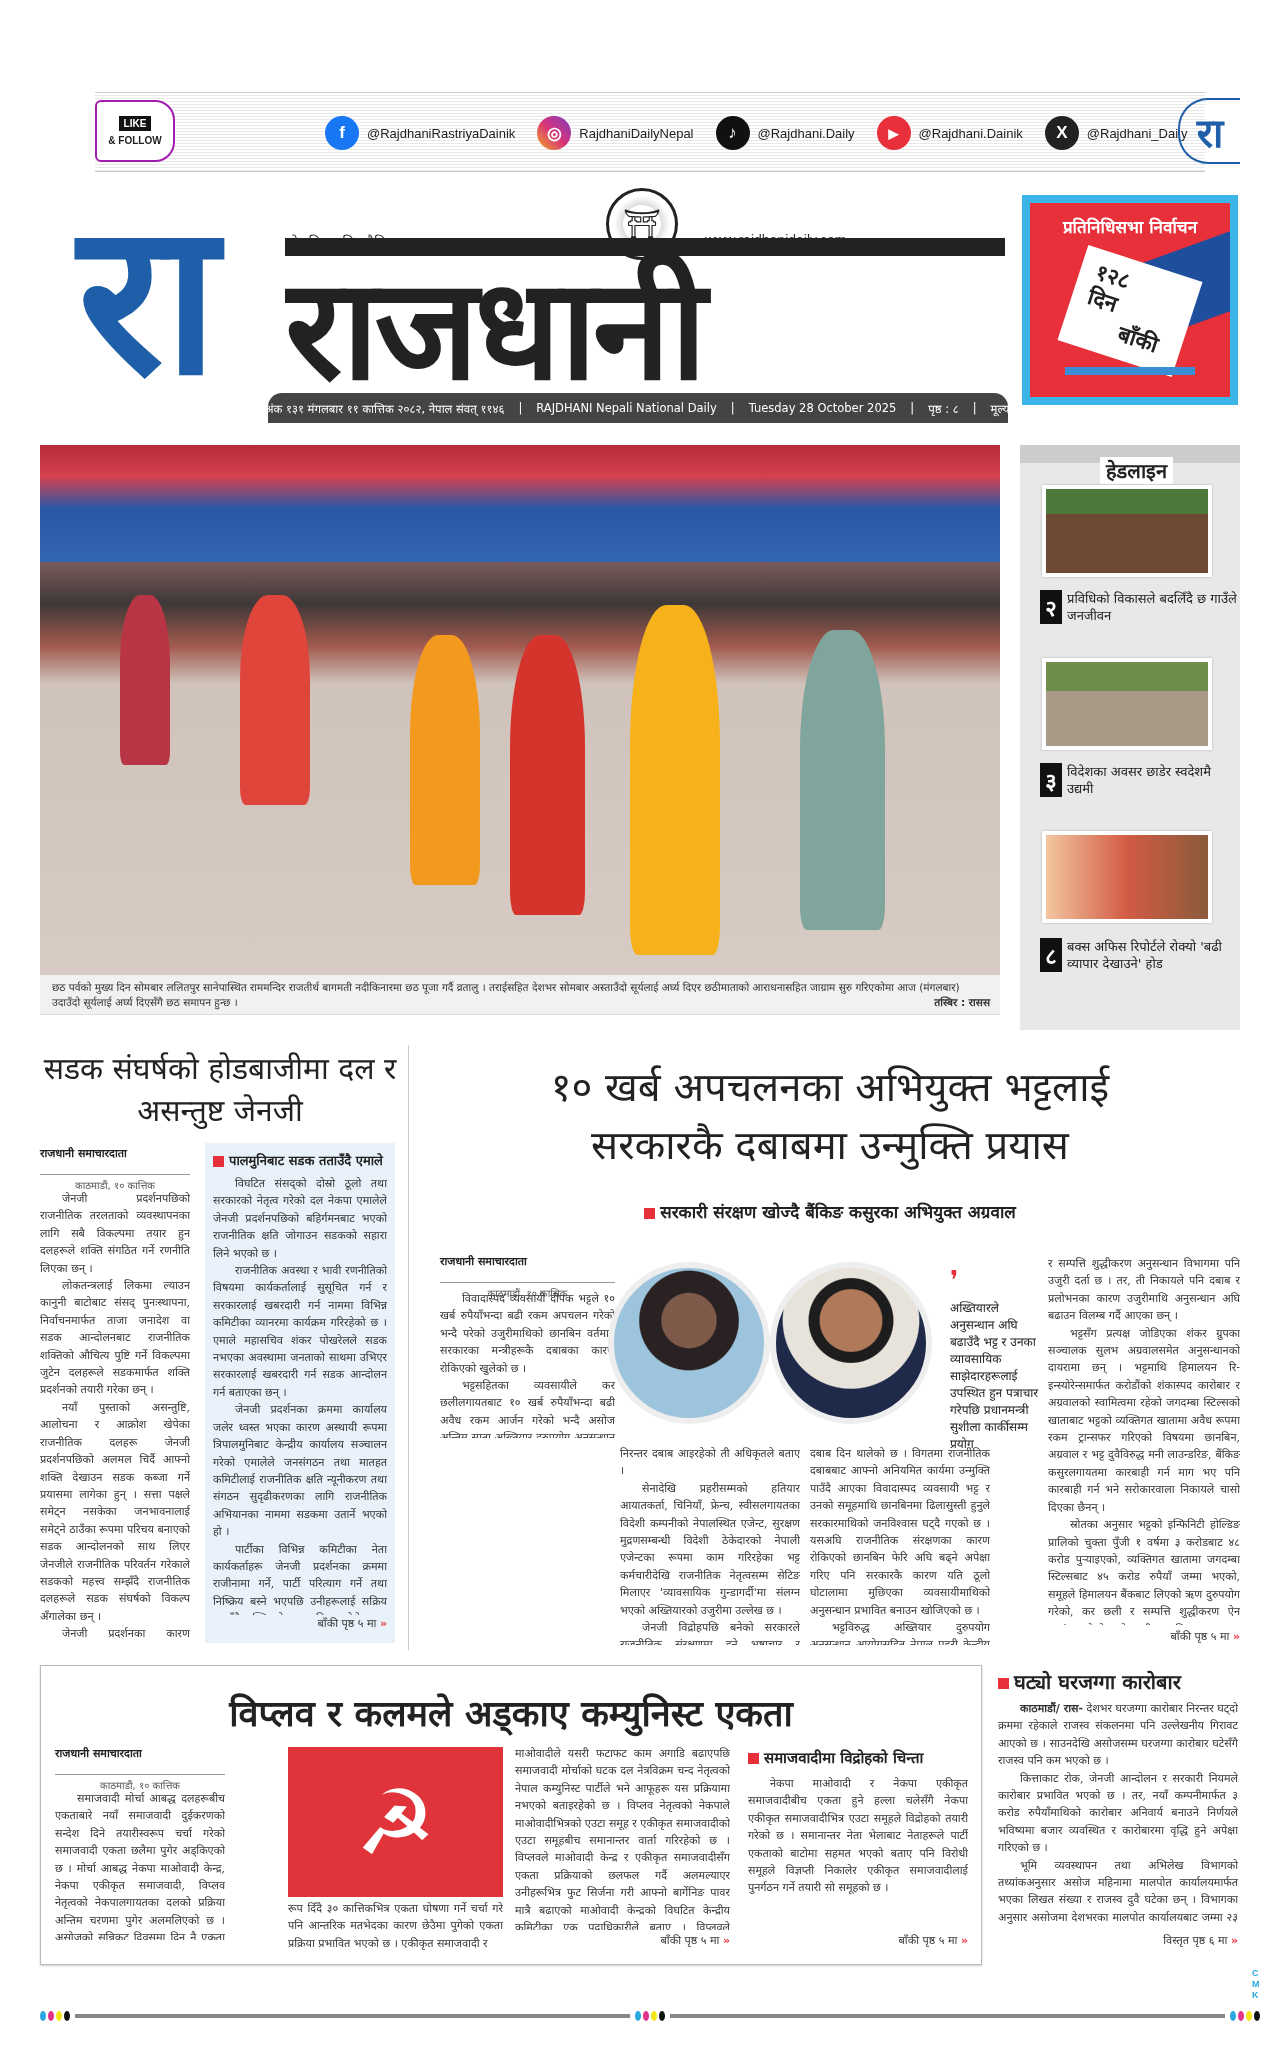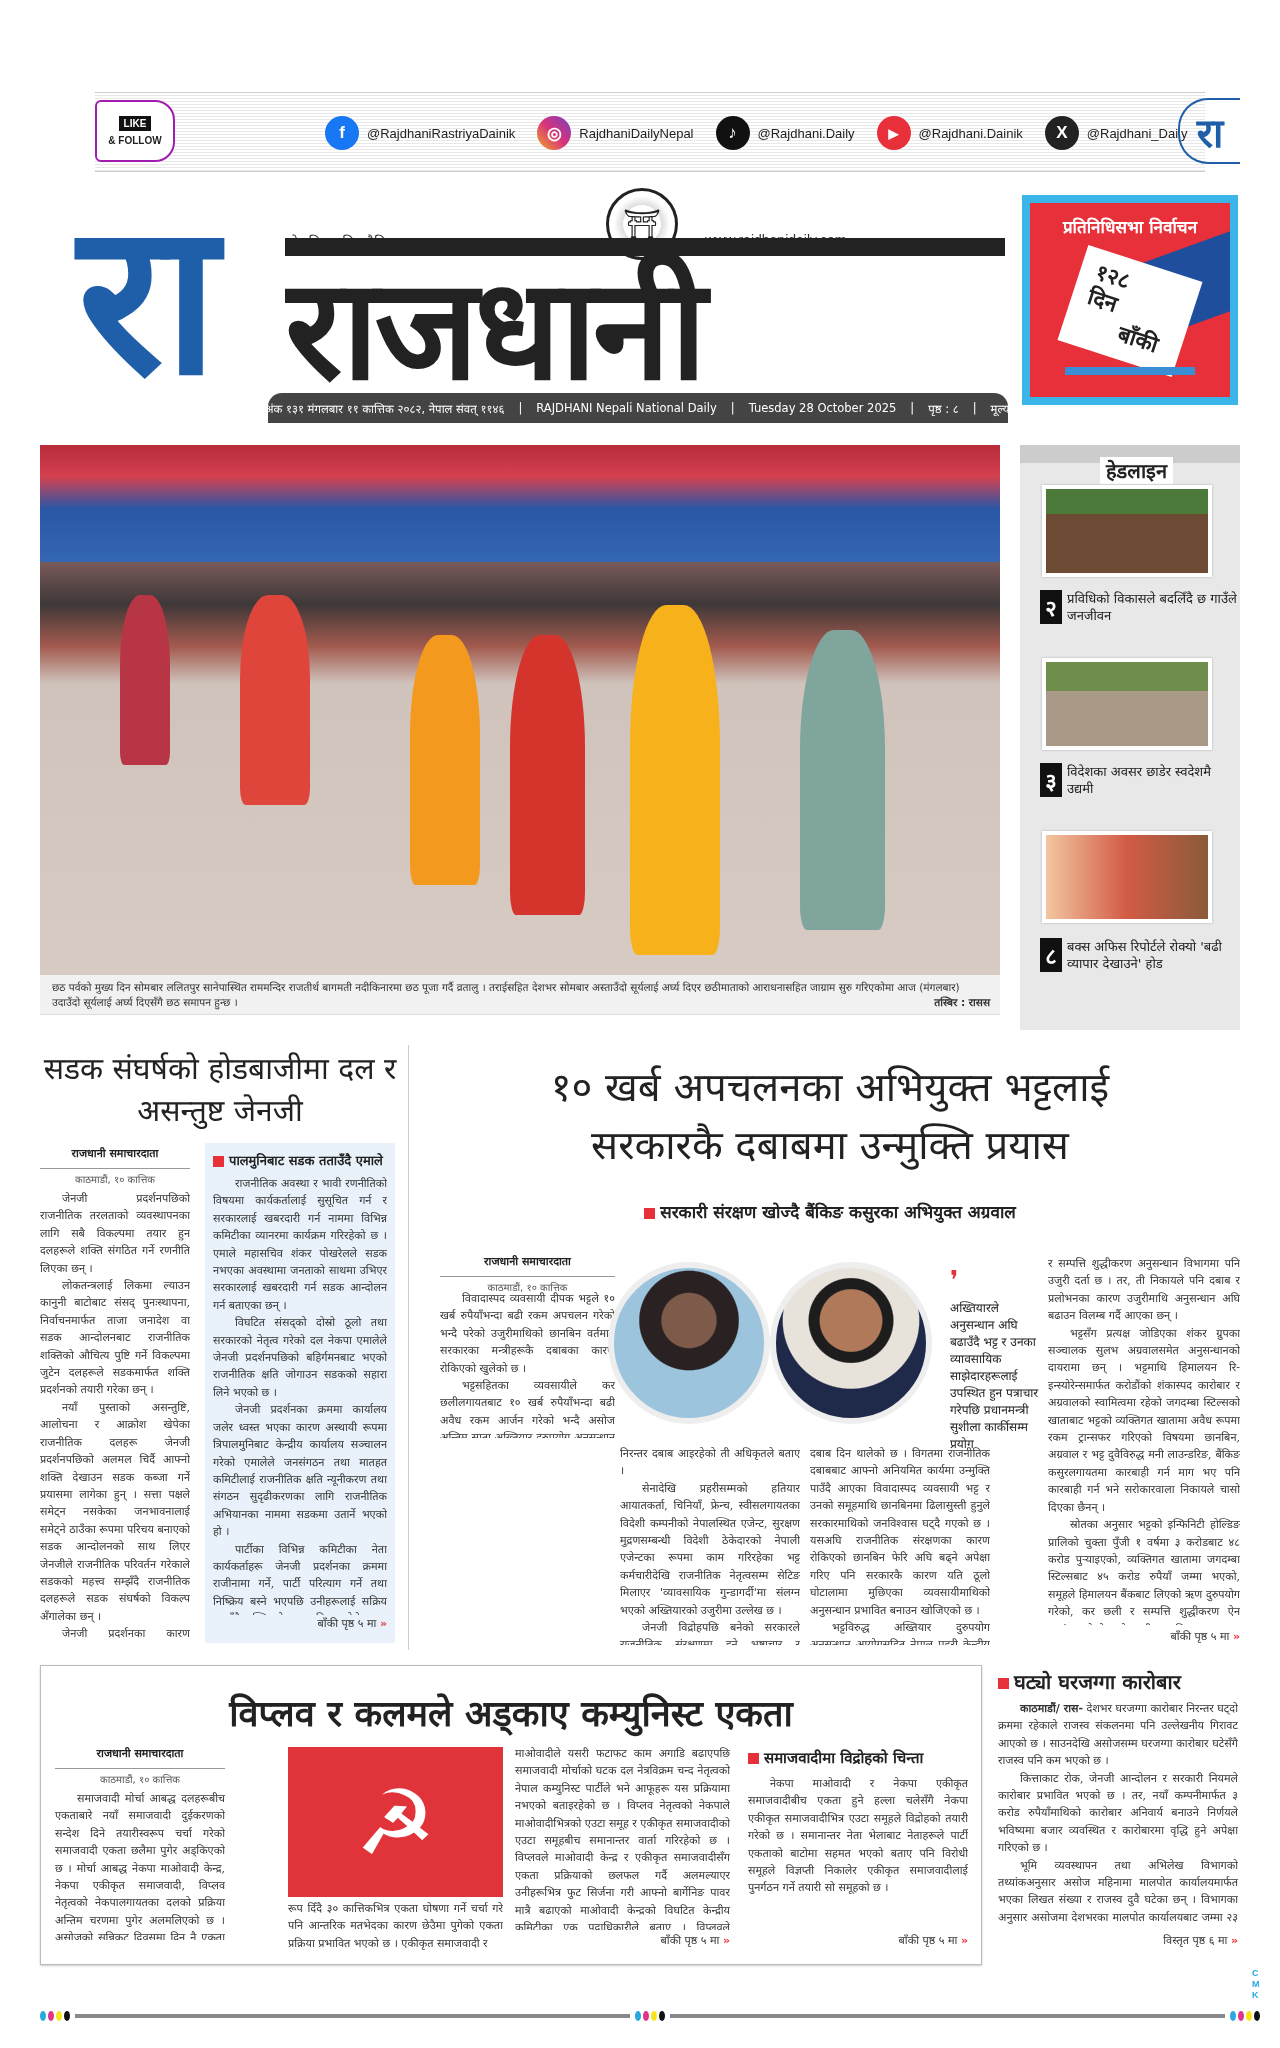--- a/index.html
+++ b/index.html
@@ -45,21 +45,21 @@
 .caption{left:40px;top:975px;width:960px;height:40px;background:#f1f1f1;border-bottom:1px solid #ddd;font:10.5px "DejaVu Sans",sans-serif;color:#333;padding:5px 12px;line-height:15px}
 .caption .credit{position:absolute;right:10px;bottom:4px;font-weight:bold}
 
 .side{left:1020px;top:445px;width:220px;height:585px;background:#e8e8e8;border-top:18px solid #ccc}
 .side .hl{position:absolute;left:80px;top:-6px;font:bold 20px "DejaVu Sans",sans-serif;background:#fff;padding:0 6px}
 .thumb{position:absolute;left:22px;width:170px;height:92px;border:4px solid #fff;box-shadow:0 0 2px #aaa}
 .sitem{position:absolute;left:20px;width:200px;display:flex;gap:5px;font:13px "DejaVu Sans",sans-serif;line-height:17px}
 .sitem .num{background:#111;color:#fff;font:bold 22px "DejaVu Sans",sans-serif;width:22px;height:34px;display:flex;align-items:center;justify-content:center;flex:none}
 
 .h1a{font:36px "DejaVu Sans",sans-serif;color:#222;text-align:center;line-height:46px}
-.byline{font:bold 11px "DejaVu Sans",sans-serif;text-align:center;border-bottom:1px solid #999;padding-bottom:8px}
+.byline{font:bold 11px "DejaVu Sans",sans-serif;text-align:left;border-bottom:1px solid #999;padding-bottom:14px}
 .place{font:10px "DejaVu Sans",sans-serif;color:#555;text-align:center;margin-top:3px}
 .body{font:11px "DejaVu Serif",serif;line-height:17.4px;color:#333;text-align:justify;text-indent:2em}
 .more{font:11px "DejaVu Sans",sans-serif;text-align:right;color:#333}
 .more b{color:#e8303a}
 .sq{display:inline-block;width:11px;height:11px;background:#e8303a;margin-right:5px;vertical-align:middle}
 .boxhead{font:bold 13px "DejaVu Sans",sans-serif}
 .vline{position:absolute;width:1px;background:#ccc}
 .portrait{position:absolute;width:162px;height:162px;border-radius:50%;border:6px solid #eee;overflow:hidden}
 .cmyk{position:absolute;top:2011px;display:flex;gap:2px}
 .cmyk span{width:6px;height:10px;border-radius:50%}
@@ -167,22 +167,22 @@
 </div>
 <div class="abs" style="left:40px;top:1190px;width:150px;height:455px;overflow:hidden">
   <p class="body">जेनजी प्रदर्शनपछिको राजनीतिक तरलताको व्यवस्थापनका लागि सबै विकल्पमा तयार हुन दलहरूले शक्ति संगठित गर्ने रणनीति लिएका छन् ।</p>
   <p class="body">लोकतन्त्रलाई लिकमा ल्याउन कानुनी बाटोबाट संसद् पुनःस्थापना, निर्वाचनमार्फत ताजा जनादेश वा सडक आन्दोलनबाट राजनीतिक शक्तिको औचित्य पुष्टि गर्ने विकल्पमा जुटेन दलहरूले सडकमार्फत शक्ति प्रदर्शनको तयारी गरेका छन् ।</p>
   <p class="body">नयाँ पुस्ताको असन्तुष्टि, आलोचना र आक्रोश खेपेका राजनीतिक दलहरू जेनजी प्रदर्शनपछिको अलमल चिर्दै आफ्नो शक्ति देखाउन सडक कब्जा गर्ने प्रयासमा लागेका हुन् । सत्ता पक्षले समेट्न नसकेका जनभावनालाई समेट्ने ठाउँका रूपमा परिचय बनाएको सडक आन्दोलनको साथ लिएर जेनजीले राजनीतिक परिवर्तन गरेकाले सडकको महत्त्व सम्झँदै राजनीतिक दलहरूले सडक संघर्षको विकल्प अँगालेका छन् ।</p>
   <p class="body">जेनजी प्रदर्शनका कारण प्रतिनिधिसभा विघटन भएपछि राजनीतिक दलहरूले सडक आन्दोलन, कानुनी बाटोबाट संसद् पुनःस्थापना र निर्वाचनमार्फत नयाँ जनादेश जुनसुकै विकल्पमा जान पनि कार्यकर्ता तथा समर्थक संगठित गर्न आवश्यक भएकाले सडक आन्दोलनको विकल्प अँगालेको दलहरूले दाबी गरेका छन् ।</p>
 </div>
 <div class="abs" style="left:205px;top:1143px;width:190px;height:500px;background:#e9f2fa;padding:8px 8px 16px">
   <div class="boxhead" style="margin-bottom:6px"><span class="sq"></span><span>पालमुनिबाट सडक तताउँदै एमाले</span></div>
   <div style="height:440px;overflow:hidden">
+    <p class="body">विघटित संसद्को दोस्रो ठूलो तथा सरकारको नेतृत्व गरेको दल नेकपा एमालेले जेनजी प्रदर्शनपछिको बहिर्गमनबाट भएको राजनीतिक क्षति जोगाउन सडकको सहारा लिने भएको छ ।</p>
     <p class="body">राजनीतिक अवस्था र भावी रणनीतिको विषयमा कार्यकर्तालाई सुसूचित गर्न र सरकारलाई खबरदारी गर्न नाममा विभिन्न कमिटीका व्यानरमा कार्यक्रम गरिरहेको छ । एमाले महासचिव शंकर पोखरेलले सडक नभएका अवस्थामा जनताको साथमा उभिएर सरकारलाई खबरदारी गर्न सडक आन्दोलन गर्न बताएका छन् ।</p>
-    <p class="body">विघटित संसद्को दोस्रो ठूलो तथा सरकारको नेतृत्व गरेको दल नेकपा एमालेले जेनजी प्रदर्शनपछिको बहिर्गमनबाट भएको राजनीतिक क्षति जोगाउन सडकको सहारा लिने भएको छ ।</p>
     <p class="body">जेनजी प्रदर्शनका क्रममा कार्यालय जलेर ध्वस्त भएका कारण अस्थायी रूपमा त्रिपालमुनिबाट केन्द्रीय कार्यालय सञ्चालन गरेको एमालेले जनसंगठन तथा मातहत कमिटीलाई राजनीतिक क्षति न्यूनीकरण तथा संगठन सुदृढीकरणका लागि राजनीतिक अभियानका नाममा सडकमा उतार्ने भएको हो ।</p>
     <p class="body">पार्टीका विभिन्न कमिटीका नेता कार्यकर्ताहरू जेनजी प्रदर्शनका क्रममा राजीनामा गर्ने, पार्टी परित्याग गर्ने तथा निष्क्रिय बस्ने भएपछि उनीहरूलाई सक्रिय बनाउँदै शक्ति जोगाउन पनि एमालेले सडक आन्दोलनका नाममा संगठन सक्रिय बनाउने रणनीति लिएको बुझिएको छ ।</p>
   </div>
   <div class="more"><span>बाँकी पृष्ठ ५ मा</span> <b>»</b></div>
 </div>
 <div class="vline" style="left:408px;top:1045px;height:605px"></div>
 
 <div class="abs h1a" style="left:420px;top:1058px;width:820px;font-size:40px;line-height:58px">
   <div>१० खर्ब अपचलनका अभियुक्त भट्टलाई</div>
   <div>सरकारकै दबाबमा उन्मुक्ति प्रयास</div>

